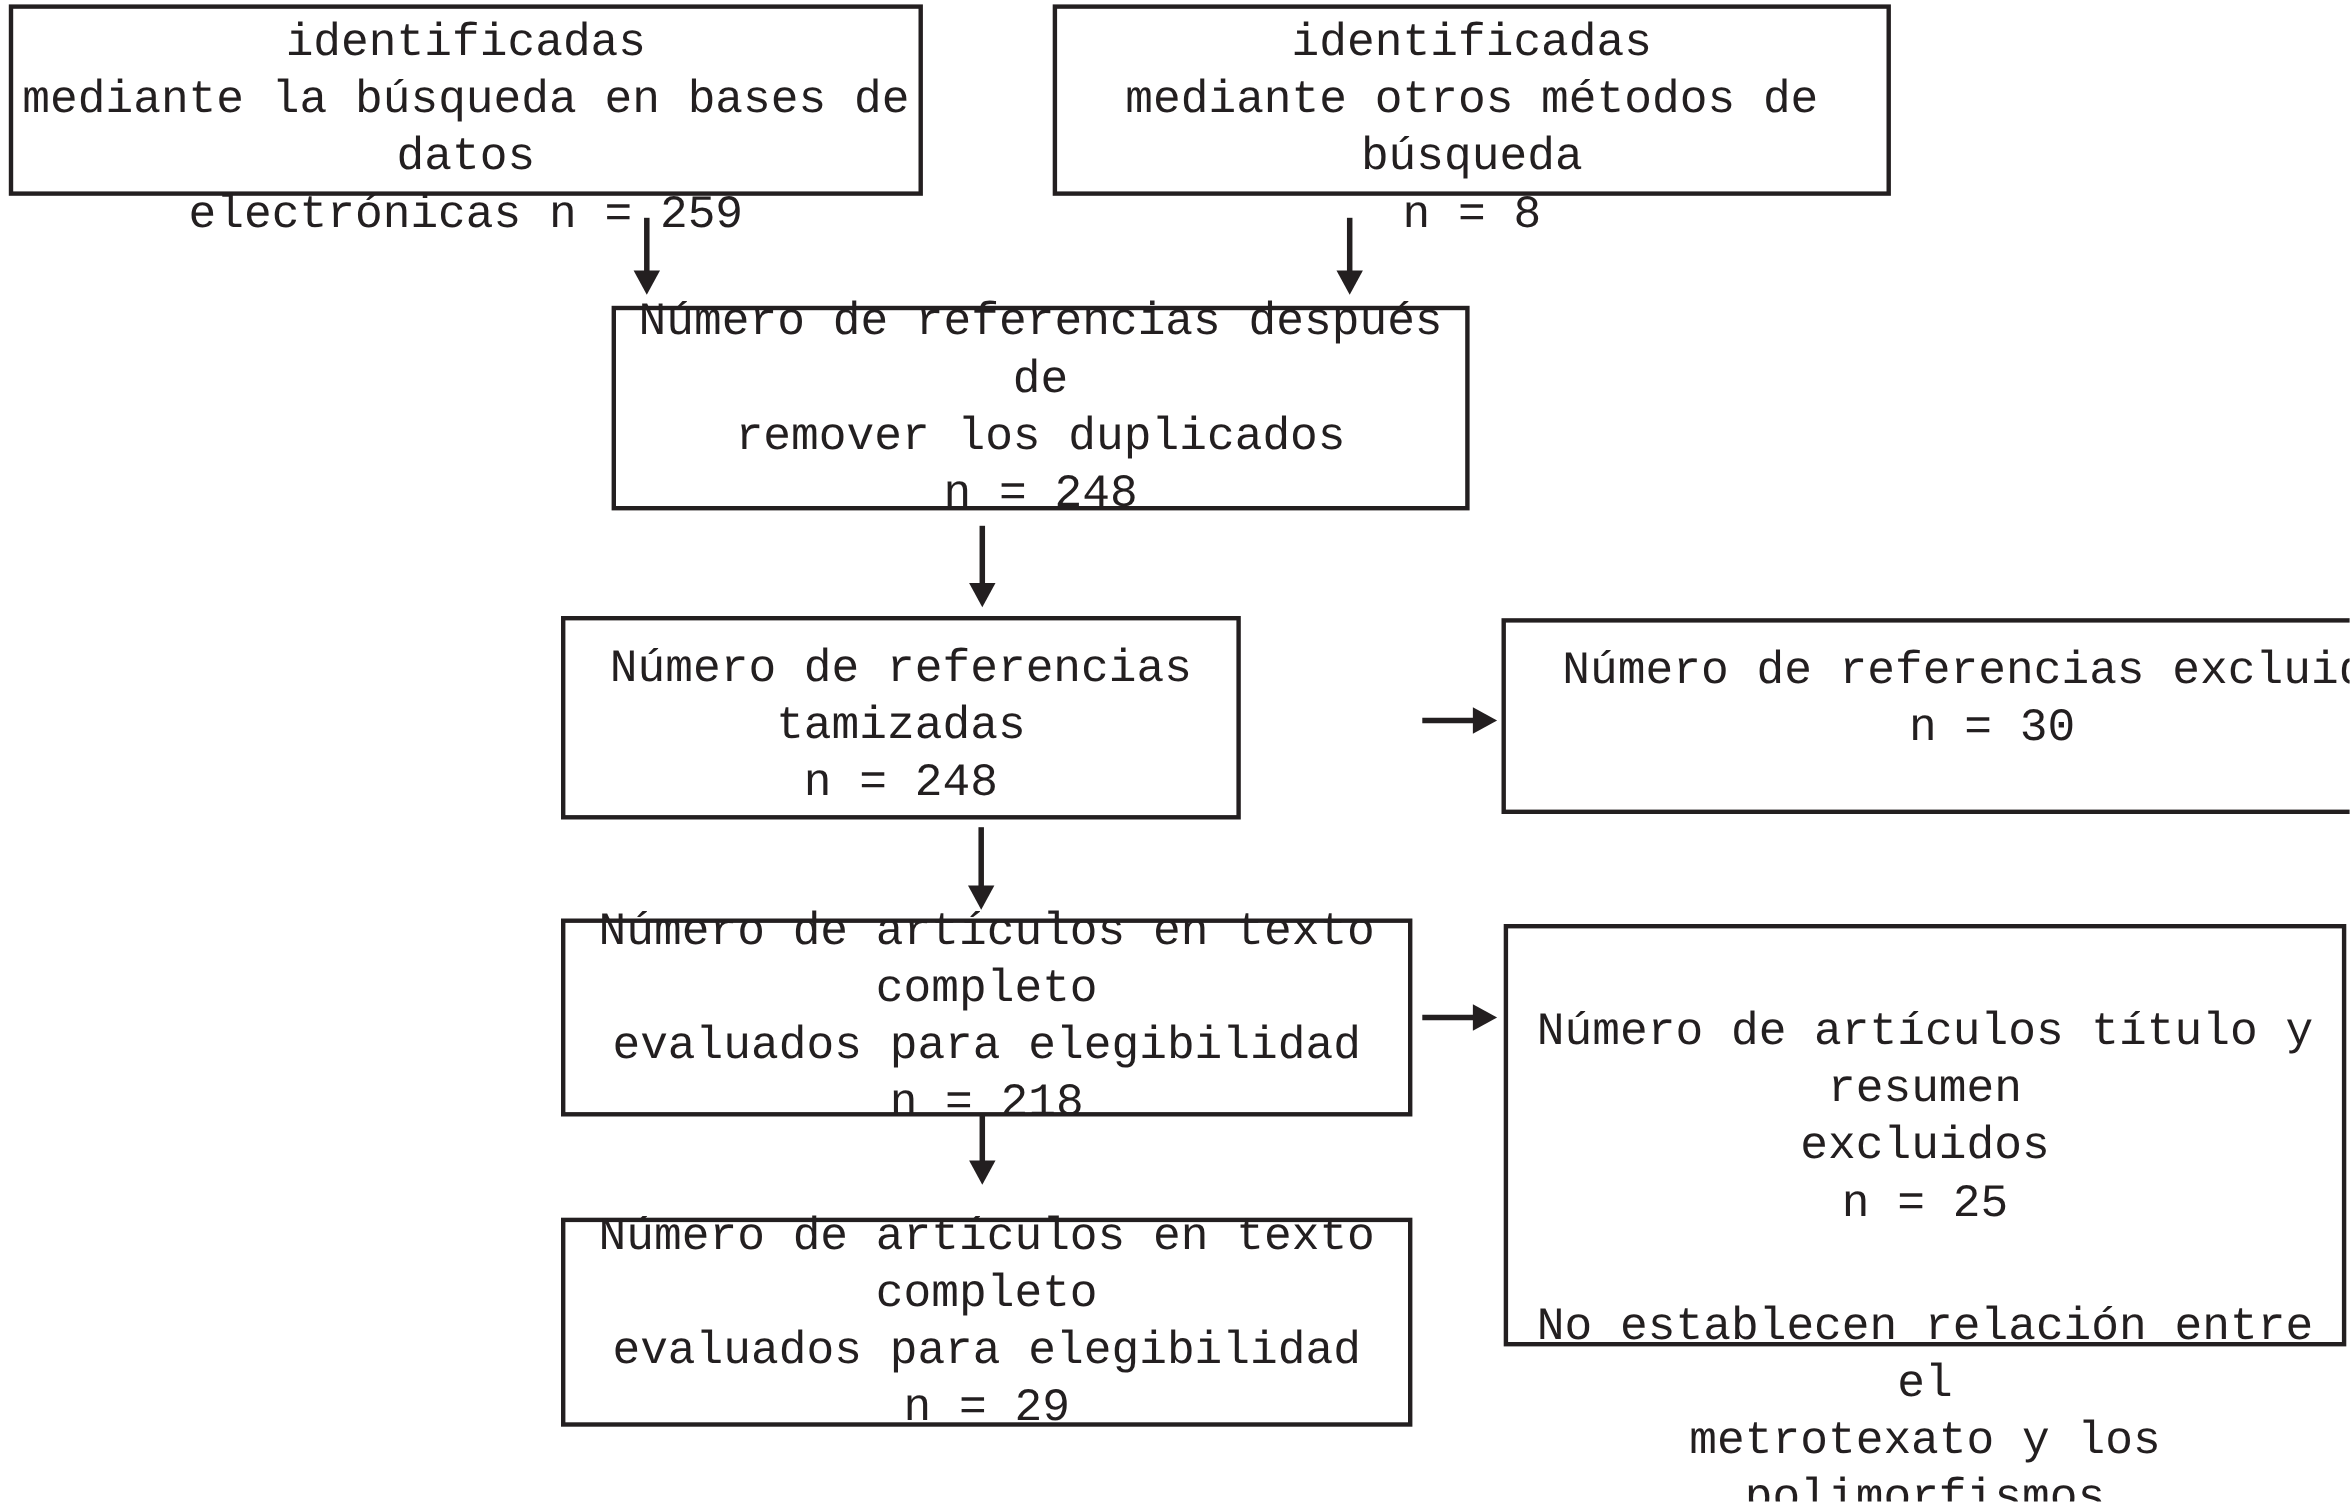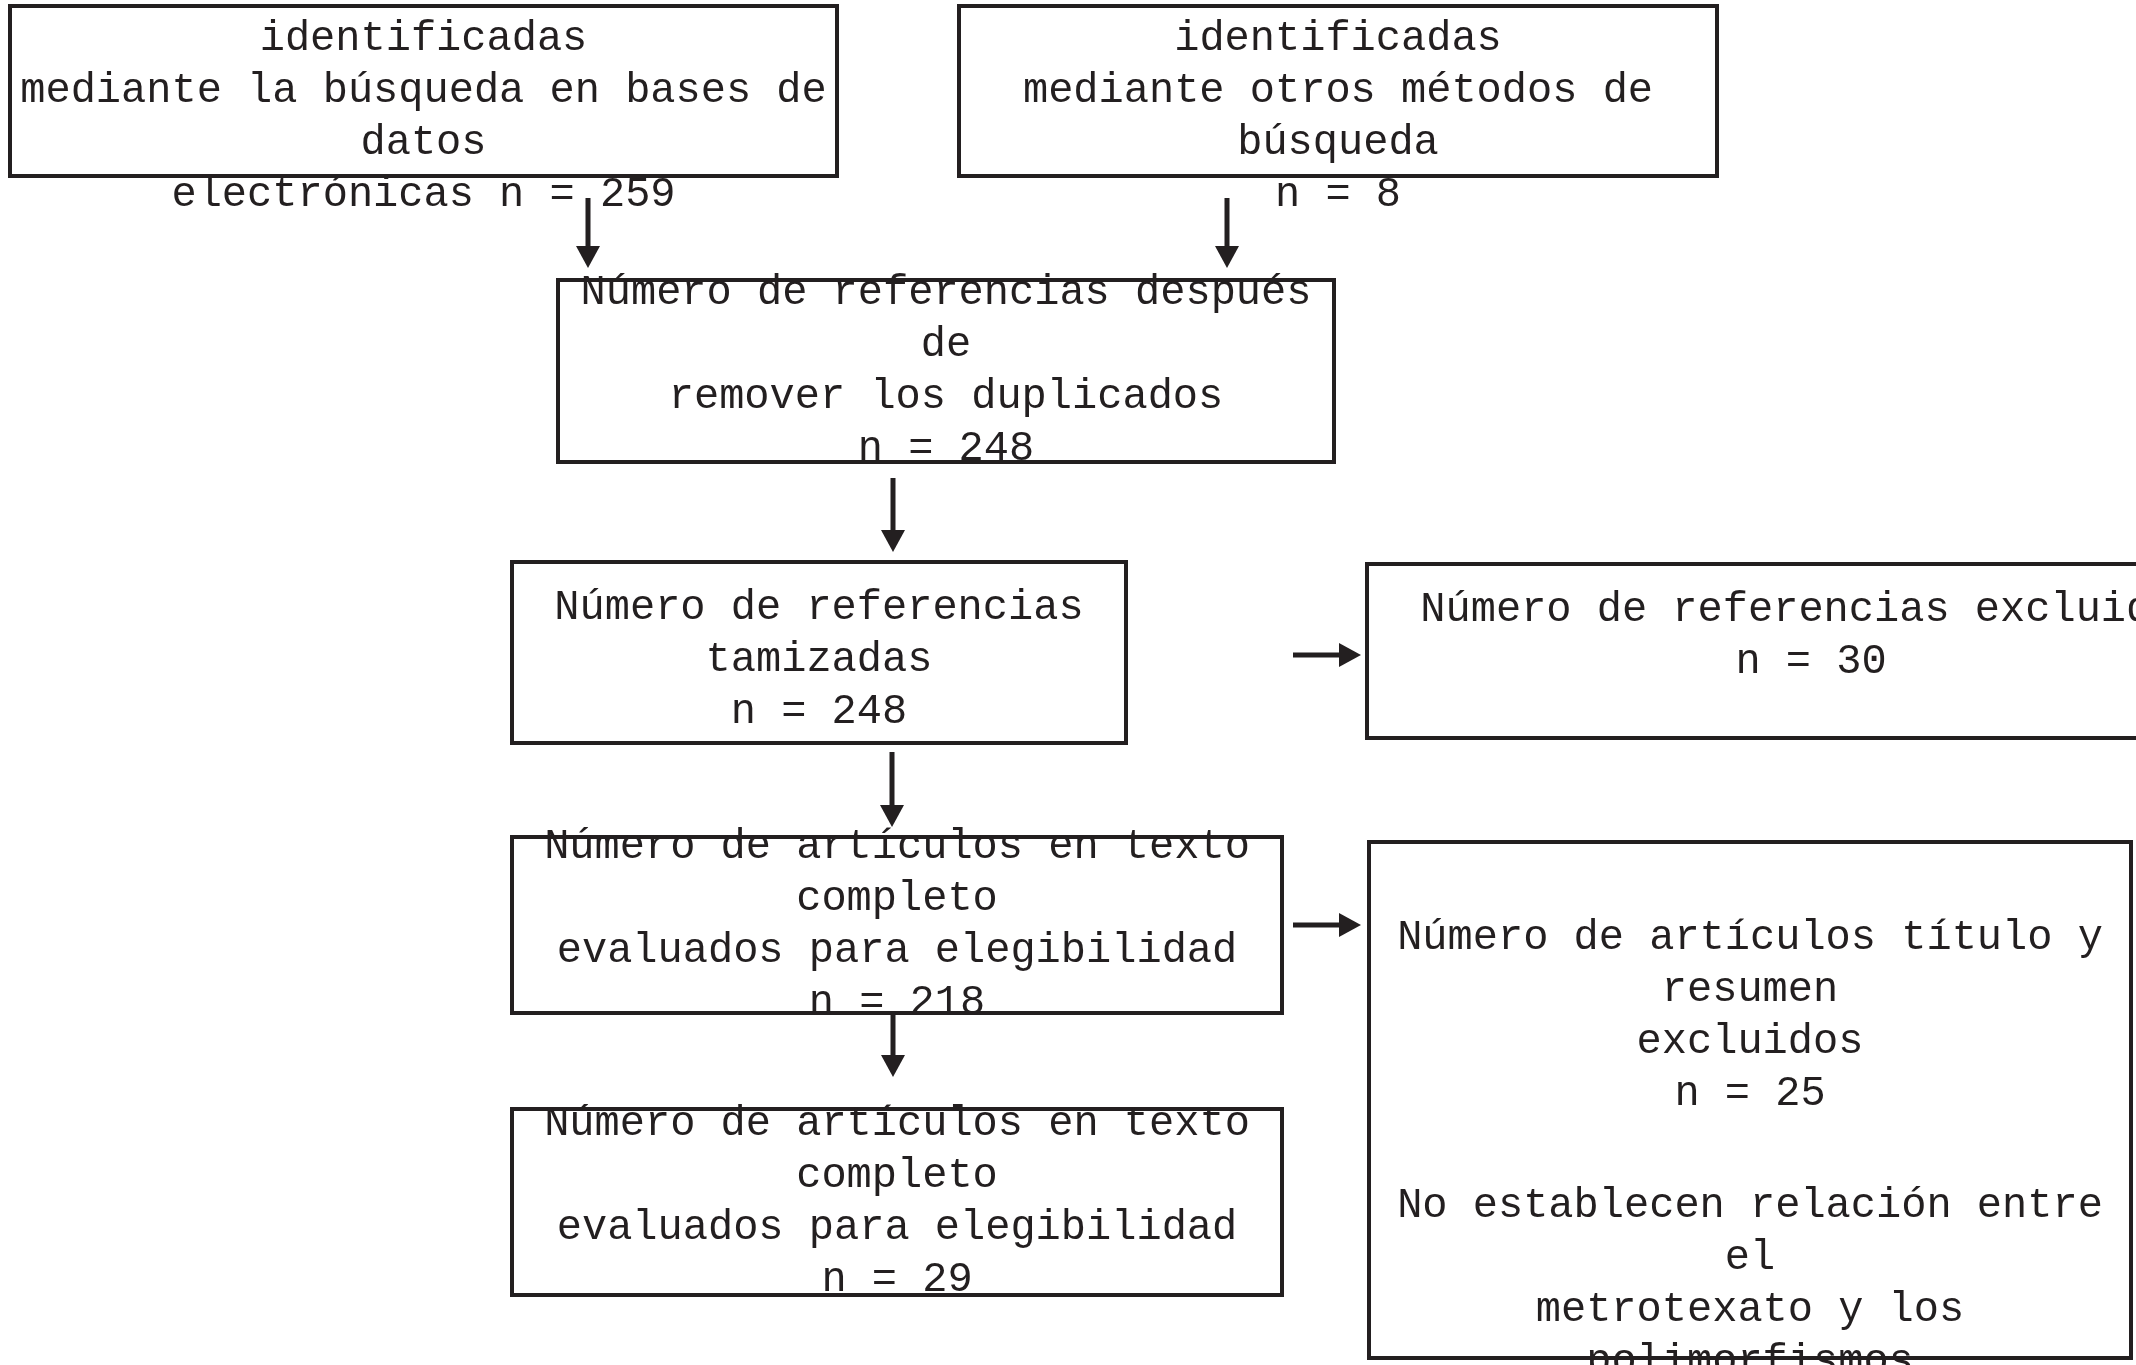--- a/index.html
+++ b/index.html
@@ -129,21 +129,21 @@
 n = 30</div>
 
   <div class="arrow-v" style="left:880px; top:752px; height:75px;"></div>
 
   <div class="box" style="left:510px; top:835px; width:774px; height:180px;">Número de artículos en texto completo
 evaluados para elegibilidad
 n = 218</div>
 
   <div class="arrow-h" style="left:1293px; top:913px; width:68px;"></div>
 
-  <div class="box multi" style="left:1367px; top:840px; width:766px; height:520px;">
+  <div class="box multi" style="left:1367px; top:840px; width:766px; height:384px;">
     <p>Número de artículos título y resumen
 excluidos
 n = 25</p>
     <p>No establecen relación entre el
 metrotexato y los polimorfismos
 n = 28</p>
     <p>No se podían extractar los datos para la
 revisión sistemática
 n = 68</p>
   </div>

